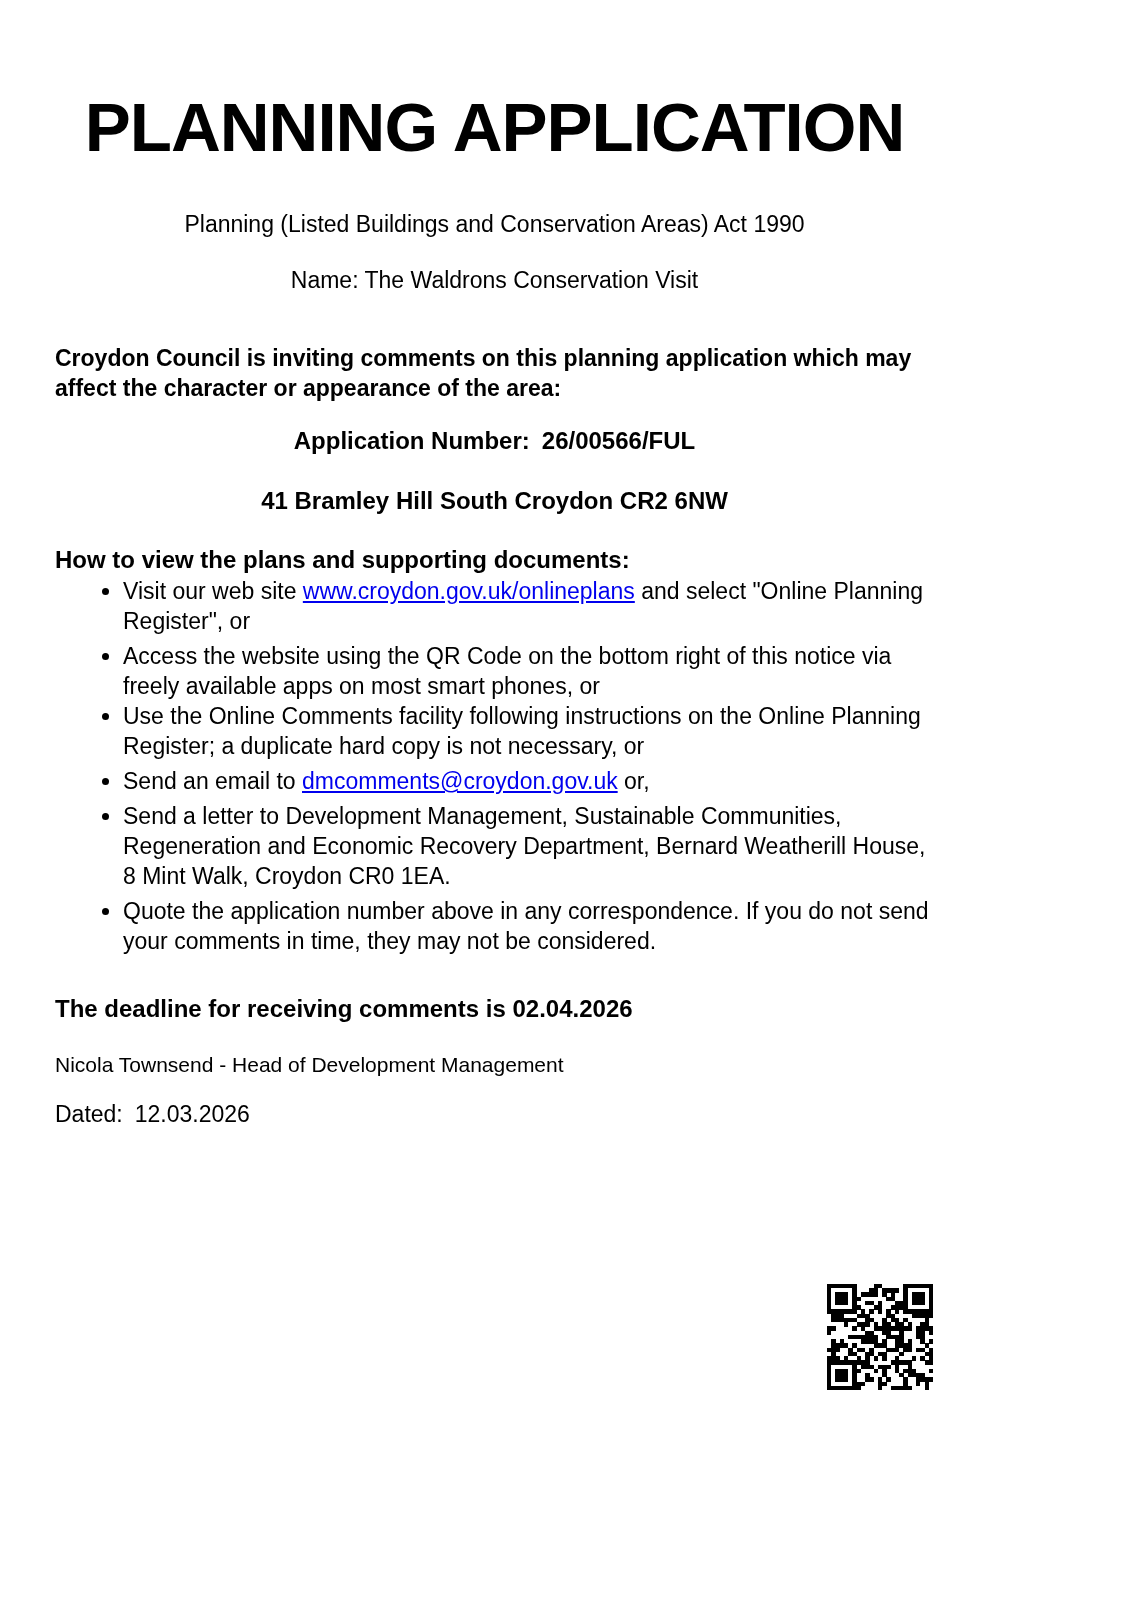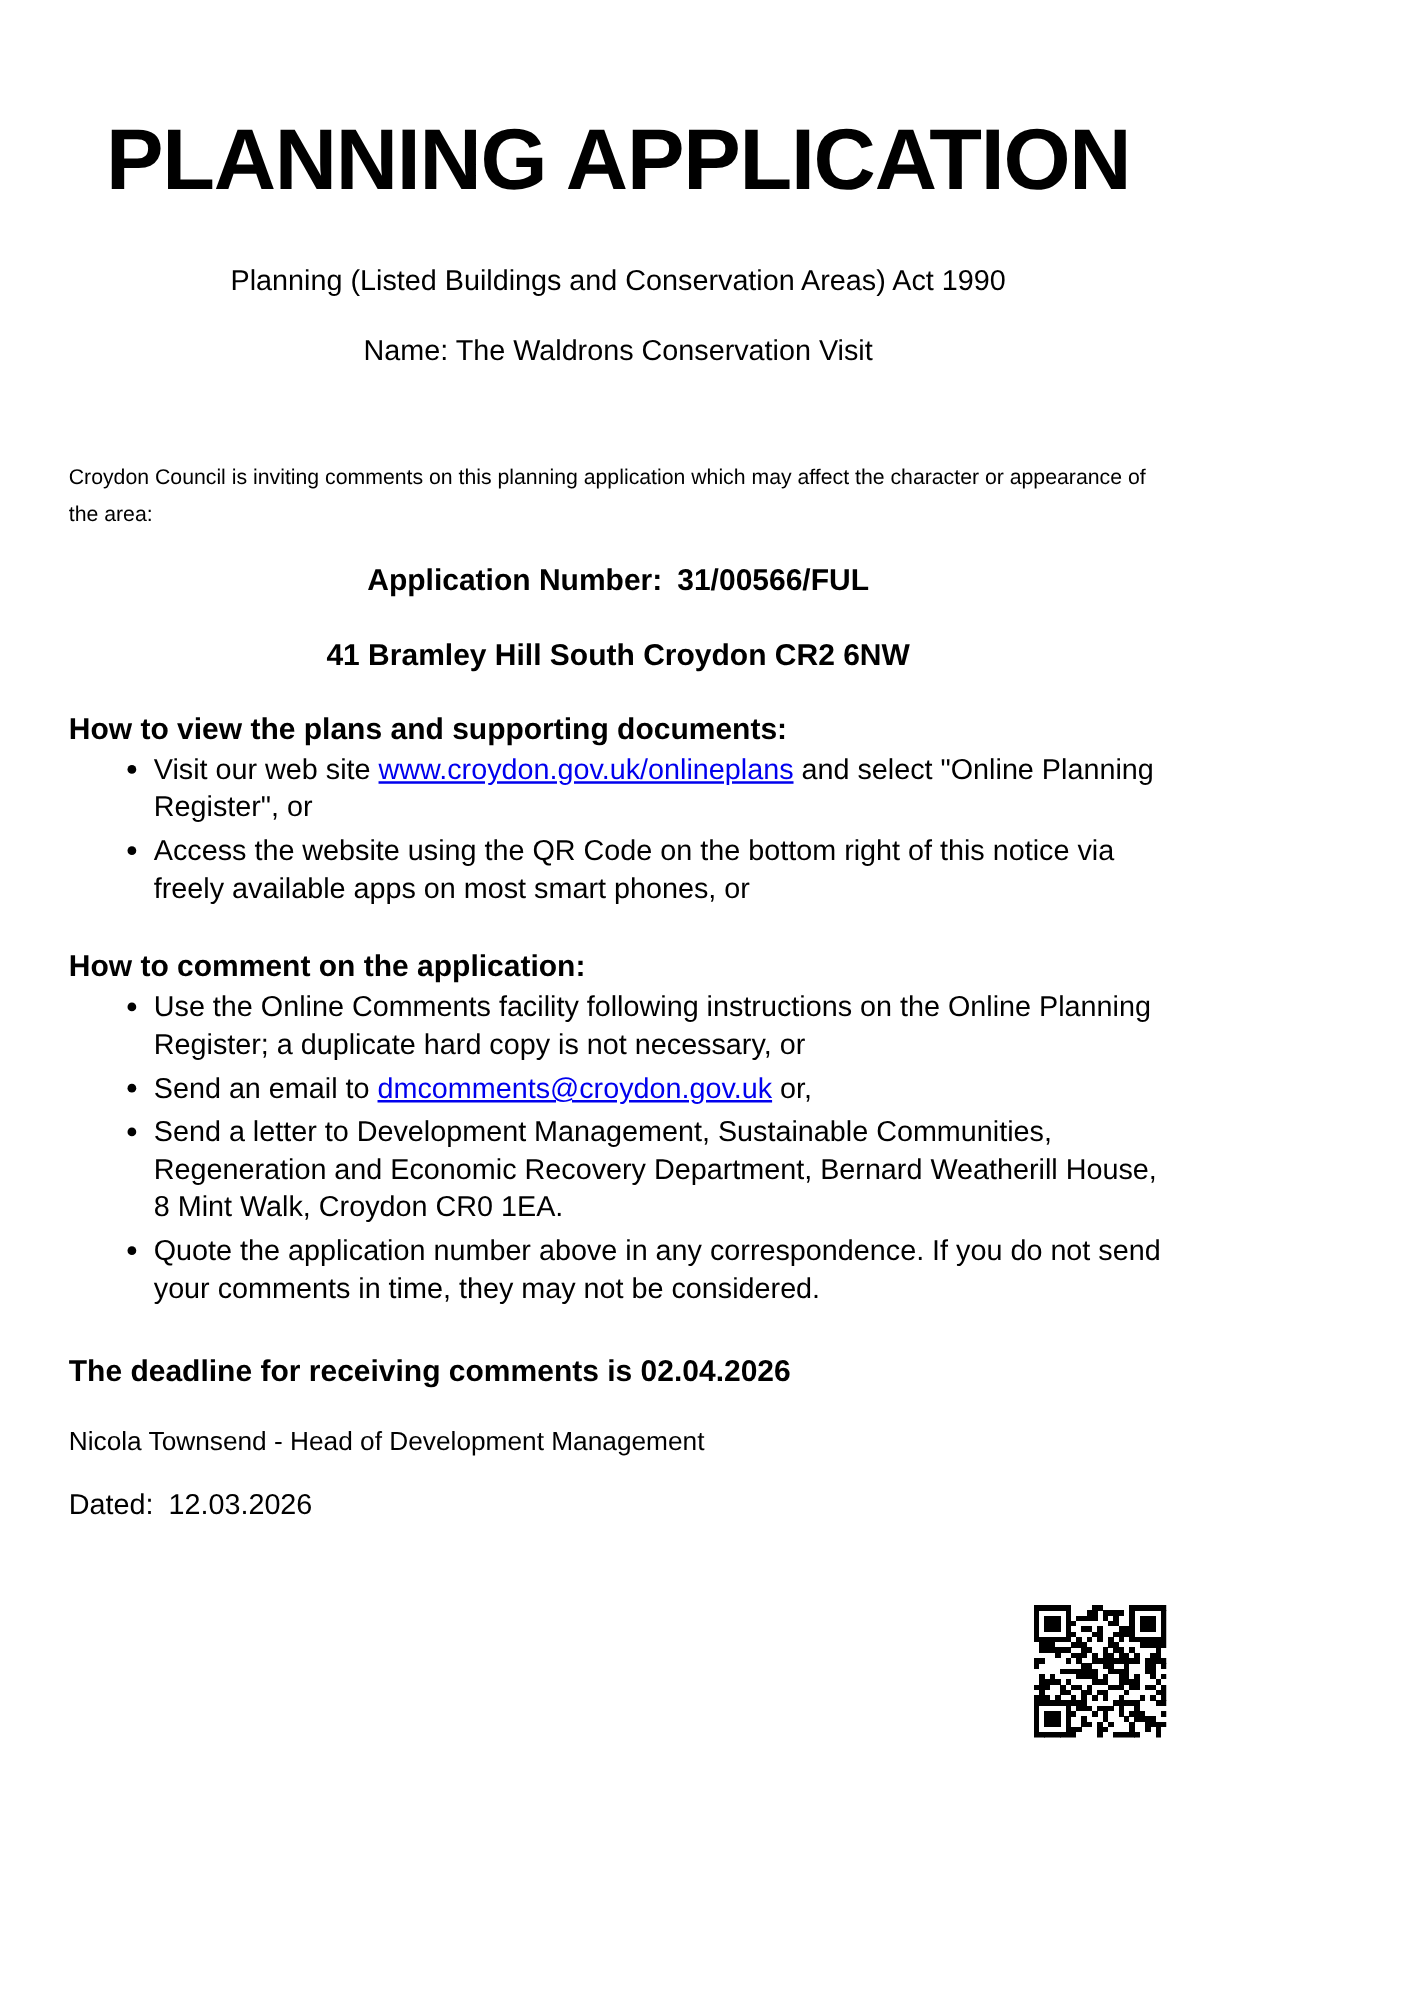--- a/index.html
+++ b/index.html
@@ -21,23 +21,23 @@
     line-height: 72px;
     font-weight: bold;
     text-align: center;
     letter-spacing: -1px;
     white-space: nowrap;
   }
   .act   { margin-top: 45px; font-size: 23px; line-height: 30px; text-align: center; }
   .name  { margin-top: 26px; font-size: 23px; line-height: 30px; text-align: center; }
 
   .intro {
-    margin-top: 72px;
-    font-size: 17px; line-height: 30px;
-    font-weight: normal;
+    margin-top: 48px;
+    font-size: 23px; line-height: 30px;
+    font-weight: bold;
     max-width: 1010px;
   }
   .appnum  { margin-top: 22px; font-size: 24px; line-height: 32px; font-weight: bold; text-align: center; }
   .address { margin-top: 28px; font-size: 24px; line-height: 32px; font-weight: bold; text-align: center; }
   .gap { margin-left: 12px; }
 
   .desc { margin-top: 31px; font-size: 23px; line-height: 30px; max-width: 960px; }
 
   h2.section-heading {
     margin-top: 27px;
@@ -90,33 +90,32 @@
   <div class="content">
 
     <h1 class="title">PLANNING APPLICATION</h1>
 
     <p class="act">Planning (Listed Buildings and Conservation Areas) Act 1990</p>
 
     <p class="name">Name: The Waldrons Conservation Visit</p>
 
     <p class="intro">Croydon Council is inviting comments on this planning application which may affect the character or appearance of the area:</p>
 
-    <p class="appnum"><span>Application Number:</span><span class="gap">31/00566/FUL</span></p>
+    <p class="appnum"><span>Application Number:</span><span class="gap">26/00566/FUL</span></p>
 
     <p class="address">41 Bramley Hill South Croydon CR2 6NW</p>
 
 
     <h2 class="section-heading">How to view the plans and supporting documents:</h2>
 
     <ul class="bullets">
       <li><span>Visit our web site </span><a class="link">www.croydon.gov.uk/onlineplans</a><span> and select "Online Planning Register", or</span></li>
       <li>Access the website using the QR Code on the bottom right of this notice via freely available apps on most smart phones, or</li>
     </ul>
 
-    <h2 class="section-heading second">How to comment on the application:</h2>
 
     <ul class="bullets">
       <li>Use the Online Comments facility following instructions on the Online Planning Register; a duplicate hard copy is not necessary, or</li>
       <li><span>Send an email to </span><a class="link">dmcomments@croydon.gov.uk</a><span> or,</span></li>
       <li>Send a letter to Development Management, Sustainable Communities, Regeneration and Economic Recovery Department, Bernard Weatherill House, 8 Mint Walk, Croydon CR0 1EA.</li>
       <li>Quote the application number above in any correspondence. If you do not send your comments in time, they may not be considered.</li>
     </ul>
 
     <p class="deadline">The deadline for receiving comments is 02.04.2026</p>
 

